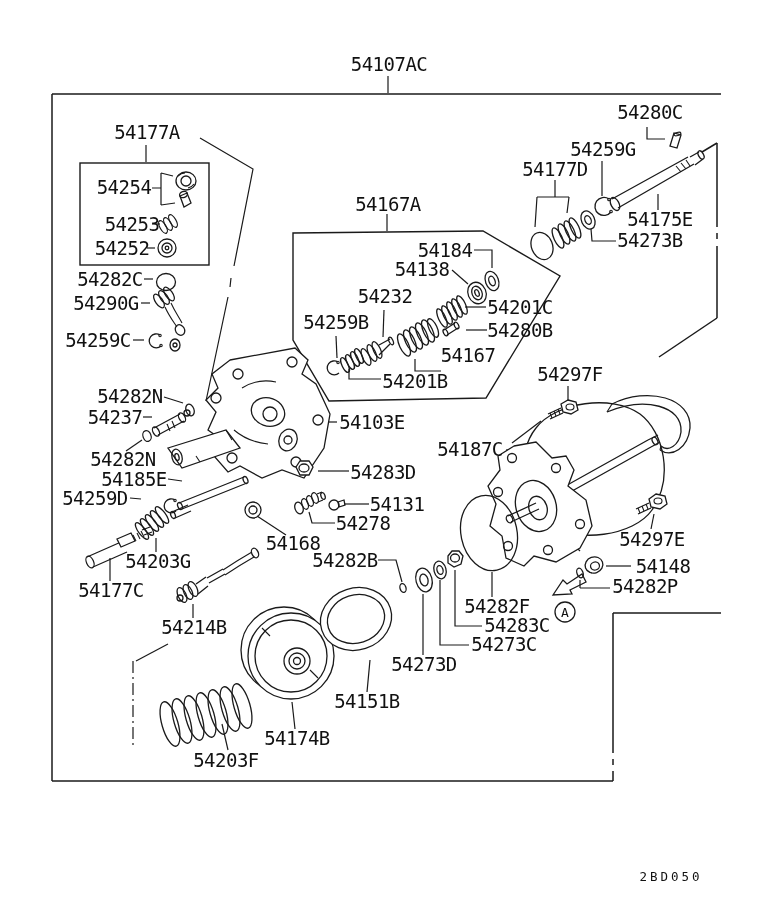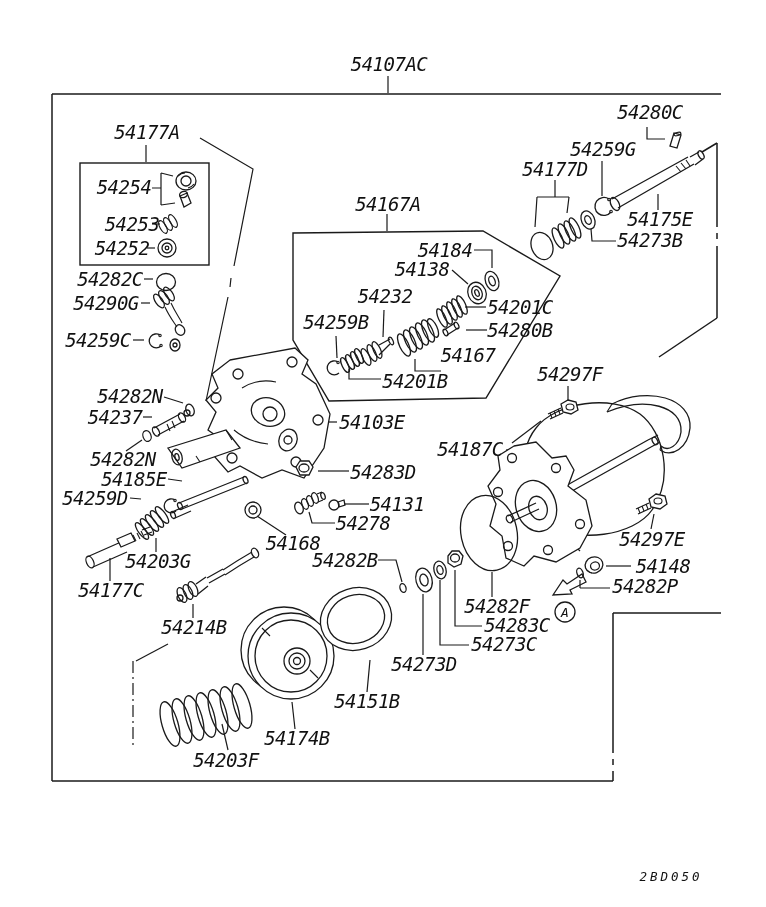--- a/index.html
+++ b/index.html
@@ -2,21 +2,20 @@
 <html><head>
 <meta charset="utf-8">
 <style>
   html,body{margin:0;padding:0;background:#fff;}
   .page{
     position:relative;
     width:766px;height:907px;
     background:#ffffff;
     font-family:"DejaVu Sans Mono", monospace;
     overflow:hidden;
-    font-style:italic;
   }
   svg{position:absolute;left:0;top:0;}
   .lbl{
     font-family:"DejaVu Sans Mono", monospace;
     font-size:19px;
     fill:#111;
     letter-spacing:-0.5px;
   }
   .small-lbl{
     font-family:"DejaVu Sans Mono", monospace;

